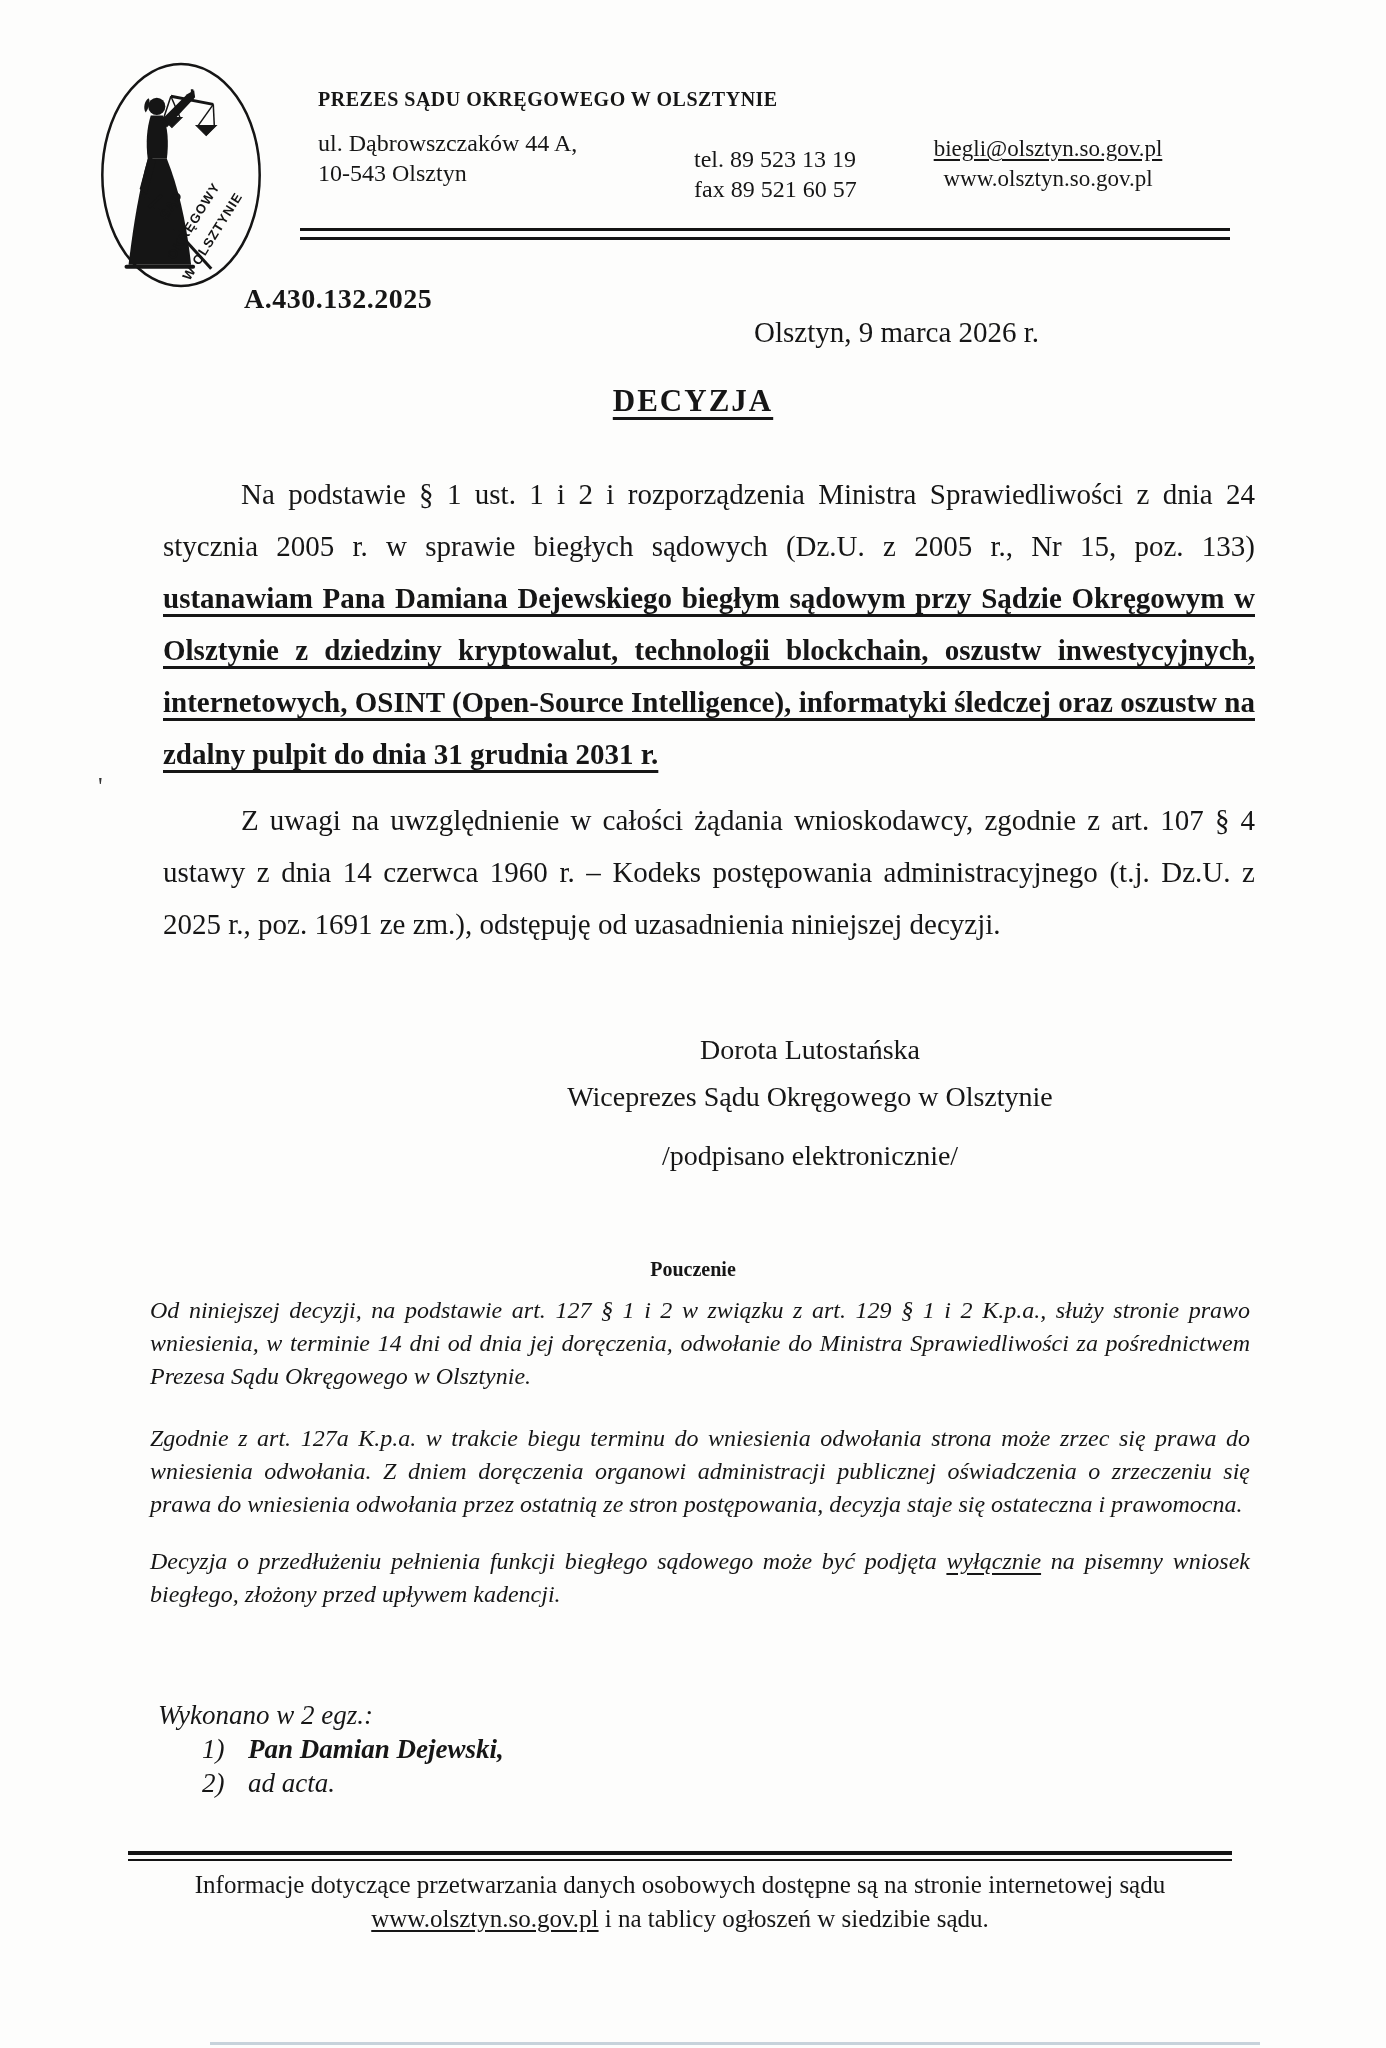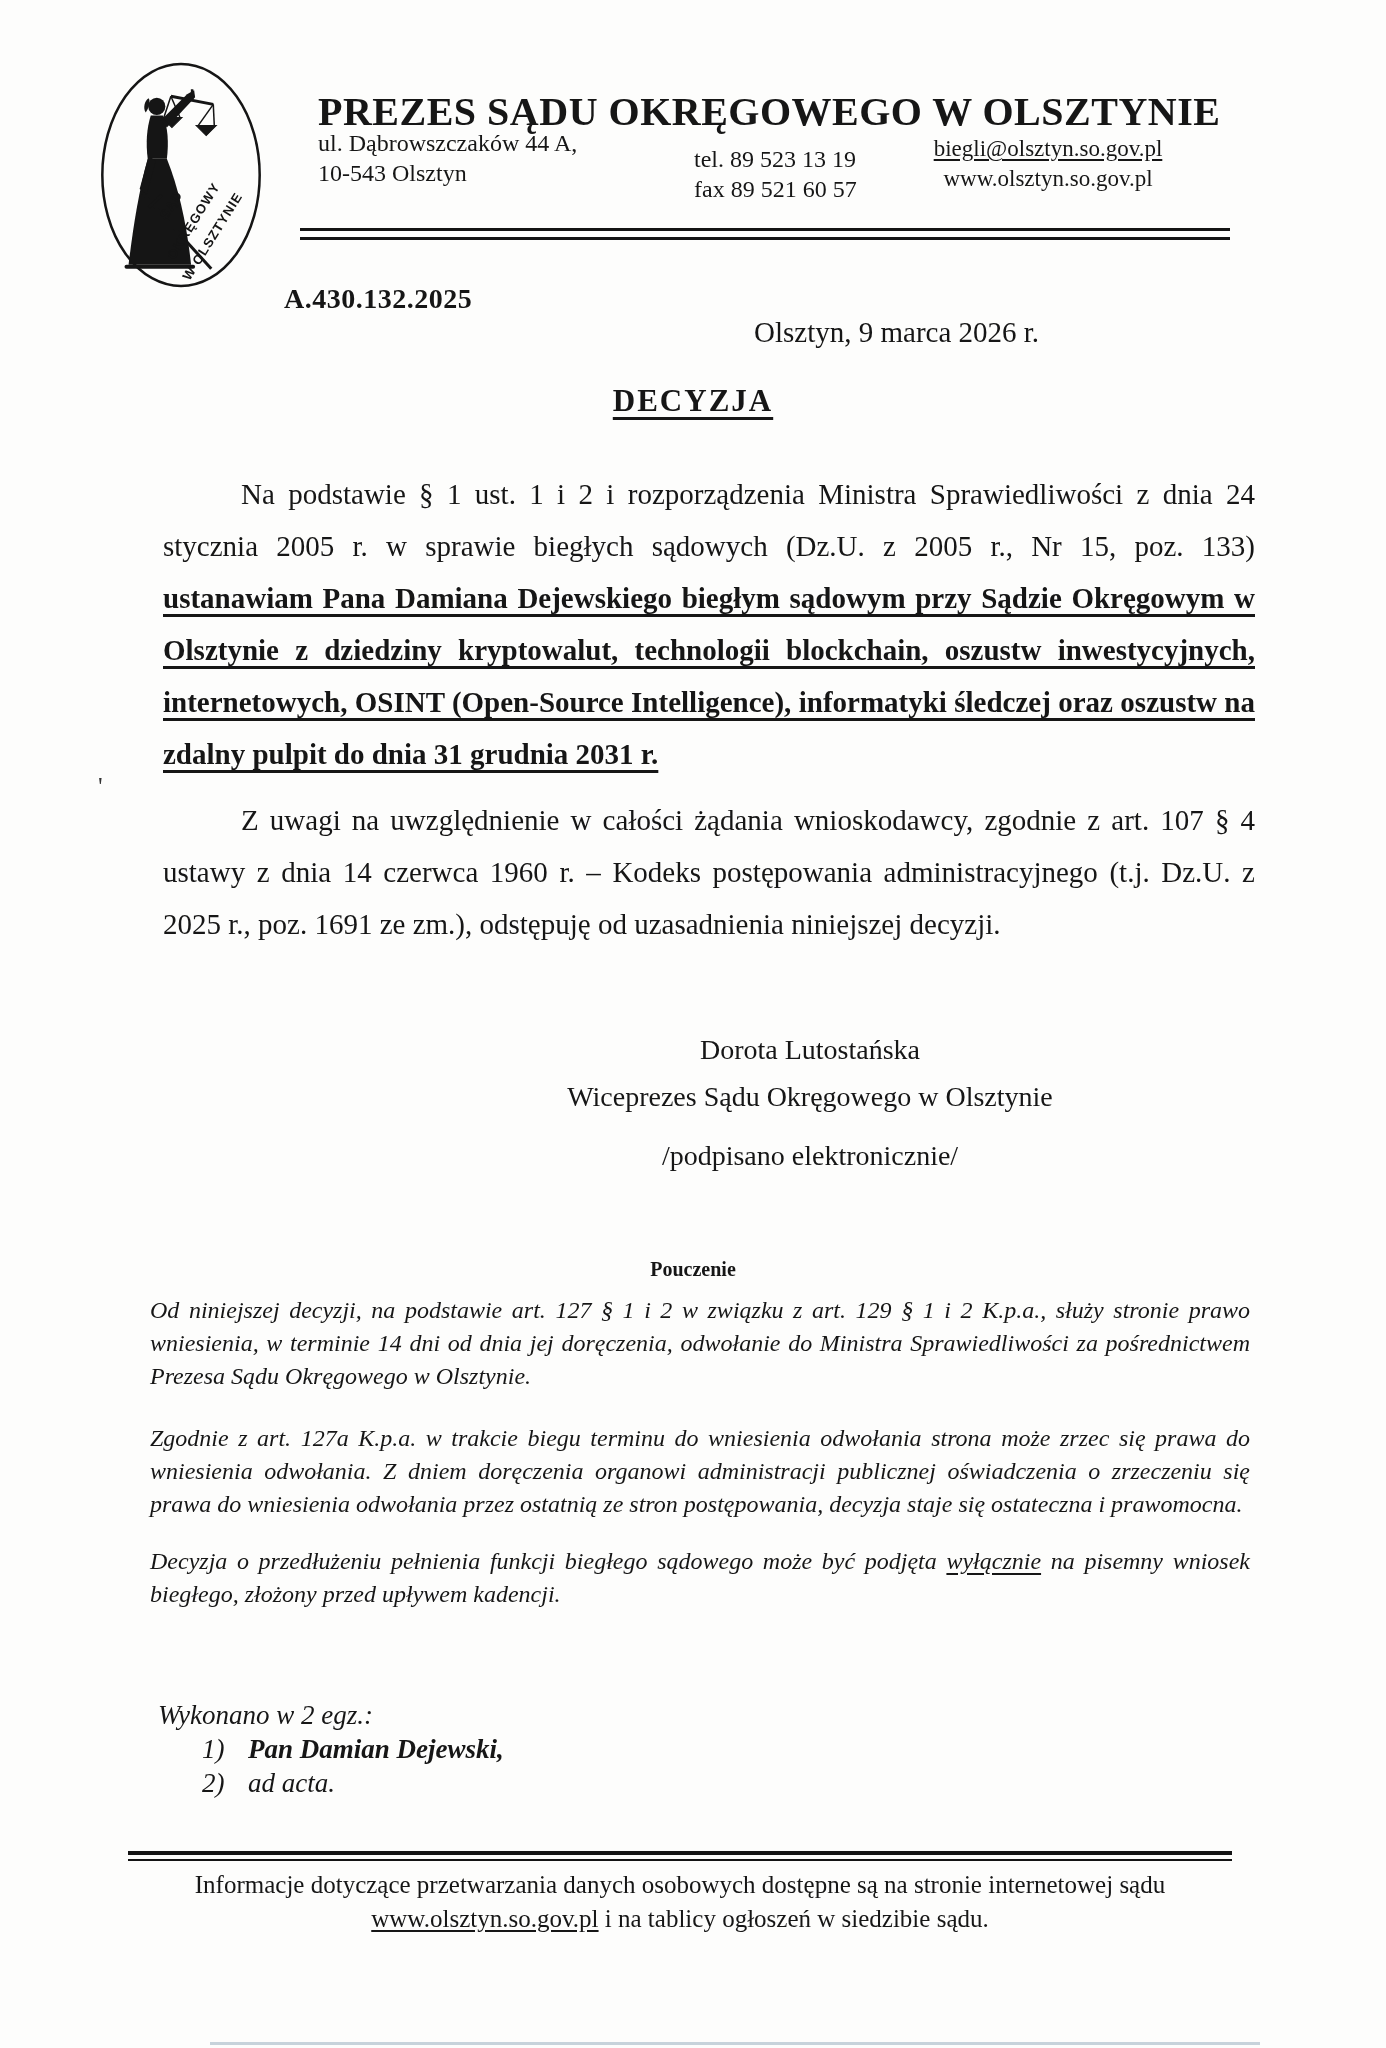--- a/index.html
+++ b/index.html
@@ -9,33 +9,33 @@
     width:1386px;height:2048px;
     margin:0 auto;
     background:#fdfdfc;
     font-family:"Liberation Serif","DejaVu Serif",serif;
     color:#161616;
     overflow:hidden;
   }
   .abs{position:absolute;}
 
   
-  .org-title{left:318px;top:88px;font-size:40px;font-weight:700;letter-spacing:.5px;}
+  .org-title{left:318px;top:88px;font-size:20px;font-weight:700;letter-spacing:.5px;}
   .org-address{left:318px;top:128px;font-size:24px;line-height:30px;}
   .org-phone{left:694px;top:144px;font-size:24px;line-height:30px;}
   .org-links{left:928px;top:134px;width:240px;text-align:center;font-size:23px;line-height:30px;}
   .org-links .u{text-decoration:underline;text-underline-offset:3px;}
   .header-rule{left:300px;top:228px;width:930px;height:6px;
     border-top:3.5px solid #141414;border-bottom:3px solid #141414;}
 
   
   .seal{left:98px;top:60px;width:166px;height:230px;}
 
   
-  .case-number{left:244px;top:283px;font-size:28px;font-weight:700;letter-spacing:.5px;margin-left:40px;}
+  .case-number{left:244px;top:283px;font-size:28px;font-weight:700;letter-spacing:.5px;}
   .place-date{left:754px;top:283px;font-size:29px;margin-top:33px;}
 
   
   .doc-title{left:0;top:383px;width:1386px;text-align:center;font-size:31px;font-weight:700;
     letter-spacing:2px;}
   .doc-title span{text-decoration:underline;text-decoration-thickness:3px;text-underline-offset:6px;}
 
   .body-block{left:163px;top:468px;width:1092px;font-size:29px;line-height:52px;text-align:justify;}
   .body-block p{margin:0;text-indent:78px;}
   .body-block p + p{margin-top:14px;}

